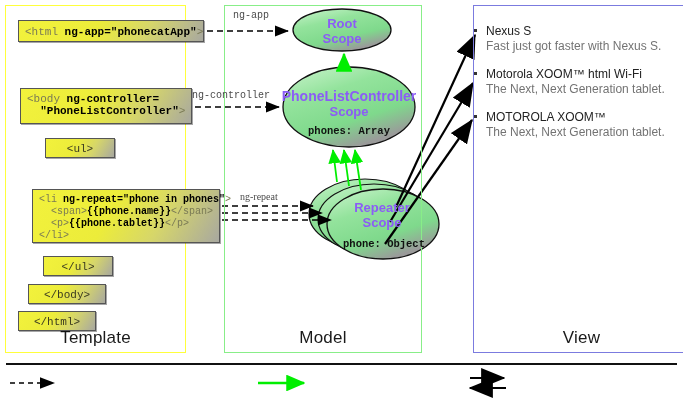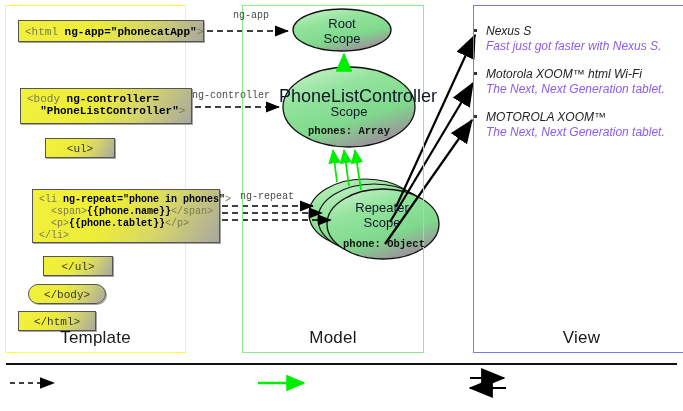--- a/index.html
+++ b/index.html
@@ -4,68 +4,68 @@
 <style>
   html,body{margin:0;padding:0;background:#ffffff;}
   body{width:683px;height:411px;overflow:hidden;
        font-family:"Liberation Sans",sans-serif;}
   #stage{position:relative;width:683px;height:411px;}
   svg#canvas{position:absolute;left:0;top:0;width:683px;height:411px;}
 
   
   .panel{position:absolute;box-sizing:border-box;background:transparent;}
   #panel-template{left:5px;  top:5px; width:181px; height:348px; border:1.5px solid #ffff3b;}
-  #panel-model   {left:242px;top:5px; width:182px; height:348px; border:1.5px solid #88ee88;}
+  #panel-model   {left:224px;top:5px; width:198px; height:348px; border:1.5px solid #88ee88;}
   #panel-view    {left:461px;top:5px; width:217px; height:348px; border:1.5px solid #7b7bdf;margin-left:12px;}
   .panel-label{position:absolute;bottom:4px;left:0;right:0;text-align:center;
                font-size:17px;color:#1a1a1a;letter-spacing:.2px;}
 
   
   .codebox{position:absolute;box-sizing:border-box;
            border:1px solid #555;
            background:linear-gradient(120deg,#f2f23c 0%,#ecec3a 42%,#d6d66a 68%,#a8a8a0 100%);
            font-family:"Liberation Mono",monospace;
            color:#3a3a20;white-space:pre;line-height:12px;
            box-shadow:1px 1px 0 rgba(0,0,0,.35);}
   .codebox b{color:#000;font-weight:bold;}
   .codebox .dim{color:#7a7a55;}
 
   #box-html{left:18px;  top:20px;  width:186px; height:22px; font-size:11px; padding:5px 6px;}
   #box-body{left:20px;  top:88px;  width:172px; height:36px; font-size:11px; padding:4px 6px;}
   #box-ul  {left:45px;  top:138px; width:70px;  height:20px; font-size:11px; padding:4px 2px; text-align:center;}
   #box-li  {left:32px;  top:189px; width:188px; height:54px; font-size:10px; padding:4px 6px;}
   #box-ulc {left:43px;  top:256px; width:70px;  height:20px; font-size:11px; padding:4px 0; text-align:center;}
-  #box-bodyc{left:28px; top:284px; width:78px;  height:20px; font-size:11px; padding:4px 6px; text-align:center;border-radius:10px;}
+  #box-bodyc{left:28px; top:284px; width:78px;  height:20px; font-size:11px; padding:4px 6px; text-align:center;}
   #box-htmlc{left:18px; top:311px; width:78px;  height:20px; font-size:11px; padding:4px 6px; text-align:center;}
 
   
   .edge-label{position:absolute;font-family:"Liberation Mono",monospace;
               font-size:10px;color:#4b4b4b;white-space:nowrap;}
   #lbl-ngapp{left:233px;top:10px;}
   #lbl-ngcontroller{left:192px;top:90px;}
-  #lbl-ngrepeat{left:240px;top:191px;}
-
-  
-  .scope-cap{position:absolute;text-align:center;color:#0f172a;pointer-events:none;}
+  #lbl-ngrepeat{left:240px;top:191px;font-family:Liberation Serif, serif;}
+
+  
+  .scope-cap{position:absolute;text-align:center;color:#8b5cf6;pointer-events:none;font-weight:bold;}
   .scope-title{font-size:13px;line-height:15px;}
-  .scope-title.big{font-size:18px;}
+  .scope-title.big{font-size:14px;}
   .scope-prop{font-family:"Liberation Mono",monospace;font-size:10.5px;font-weight:bold;color:#111;}
 
   #cap-root{left:295px;top:16px;width:94px;}
   #cap-plc {left:279px;top:89px;width:140px;}
   #cap-plc-prop{left:279px;top:125px;width:140px;}
   #cap-rep {left:330px;top:200px;width:104px;}
   #cap-rep-prop{left:325px;top:238px;width:118px;}
 
   
   #view-list{position:absolute;left:472px;top:24px;width:200px;}
-  .vitem{position:relative;margin-bottom:13px;padding-left:14px;font-style:italic;}
+  .vitem{position:relative;margin-bottom:13px;padding-left:14px;}
   .vbullet{position:absolute;left:2px;top:5px;width:3px;height:3px;background:#333;}
   .vtitle{font-size:12px;color:#222;line-height:15px;}
-  .vdesc {font-size:12px;color:#8b5cf6;line-height:15px;}
+  .vdesc {font-size:12px;color:#737373;line-height:15px;}
 
   
   #legend{position:absolute;left:0;top:360px;width:683px;height:51px;}
 </style>
 </head>
 <body>
 
 <div id="stage">
 
   <svg id="canvas" viewBox="0 0 683 411" xmlns="http://www.w3.org/2000/svg">

